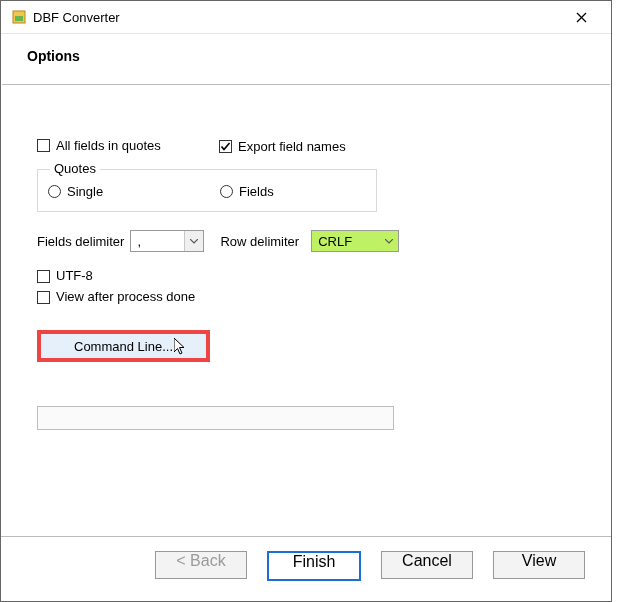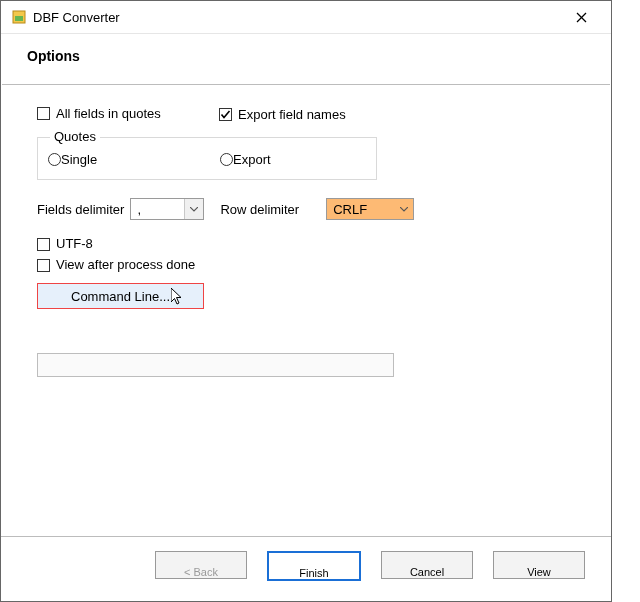--- a/index.html
+++ b/index.html
@@ -57,21 +57,21 @@
   .hr-spacer {
     height: 8px;
   }
   .separator {
     border-top: 1px solid #bcbcbc;
     border-bottom: 1px solid #fff;
     margin: 0 1px;
   }
   .content {
     flex: 1;
-    padding: 20px 36px 10px 36px;
+    padding: 52px 36px 10px 36px;
     position: relative;
   }
   .row1 {
     display: flex;
     align-items: center;
   }
   .col-left { width: 182px; }
   .col-right { flex: 1; }
 
   .checkbox {
@@ -108,20 +108,21 @@
     padding: 0 4px;
     font-size: 13px;
     text-align: center;
   }
   .radio-row {
     display: flex;
   }
   .radio {
     display: inline-flex;
     align-items: center;
+    gap: 6px;
     cursor: default;
   }
   .radio .circle {
     width: 13px;
     height: 13px;
     border: 1px solid #333;
     border-radius: 50%;
     box-sizing: border-box;
     position: relative;
     background: #fff;
@@ -148,33 +149,33 @@
   }
   .combo .arrow {
     width: 18px;
     height: 100%;
     display: flex;
     align-items: center;
     justify-content: center;
     background: #f0f0f0;
     border-left: 1px solid #c8c8c8;
   }
-  .combo.lite { background: #fdba74; margin-left: 15px; }
+  .combo.lite { background: #bef264; }
   .combo.lite .arrow { background: transparent; border-left: none; }
 
   .stack {
     margin-top: 16px;
   }
   .stack .checkbox { display:flex; margin-bottom: 6px; align-items: flex-end; }
 
   .cmd-btn {
-    margin-top: 5px;
+    margin-top: 20px;
     width: 165px;
     height: 24px;
-    border: 1px solid #ef4444;
+    border: 4px solid #ef4444;
     background: #e6f0fb;
     display: inline-flex;
     align-items: center;
     justify-content: center;
     font-size: 13px;
     position: relative;
     cursor: default;
   }
   .cursor-arrow {
     position: absolute;
@@ -197,23 +198,23 @@
     display: flex;
     justify-content: flex-end;
     gap: 20px;
   }
   .btn {
     width: 90px;
     height: 26px;
     border: 1px solid #999;
     background: #f3f3f3;
     display: inline-flex;
-    align-items: flex-end;
-    justify-content: center;
-    font-size: 11px;
+    align-items: flex-start;
+    justify-content: center;
+    font-size: 16px;
     cursor: default;
   }
   .btn.disabled { color: #9a9a9a; }
   .btn.primary {
     border: 2px solid #1a6fd6;
     background: #fff;
   }
 </style>
 </head>
 <body>
@@ -268,21 +269,21 @@
       <div class="radio-row">
         <div class="col-left" style="width:172px">
           <label class="radio">
             <span class="circle"></span>
             <span>Single</span>
           </label>
         </div>
         <div>
           <label class="radio">
             <span class="circle"></span>
-            <span>Export</span>
+            <span>Fields</span>
           </label>
         </div>
       </div>
     </div>
 
     <div class="delim-row">
       <span class="label">Fields delimiter</span>
       <span class="combo" style="width:74px">
         <span class="value">,</span>
         <span class="arrow">

